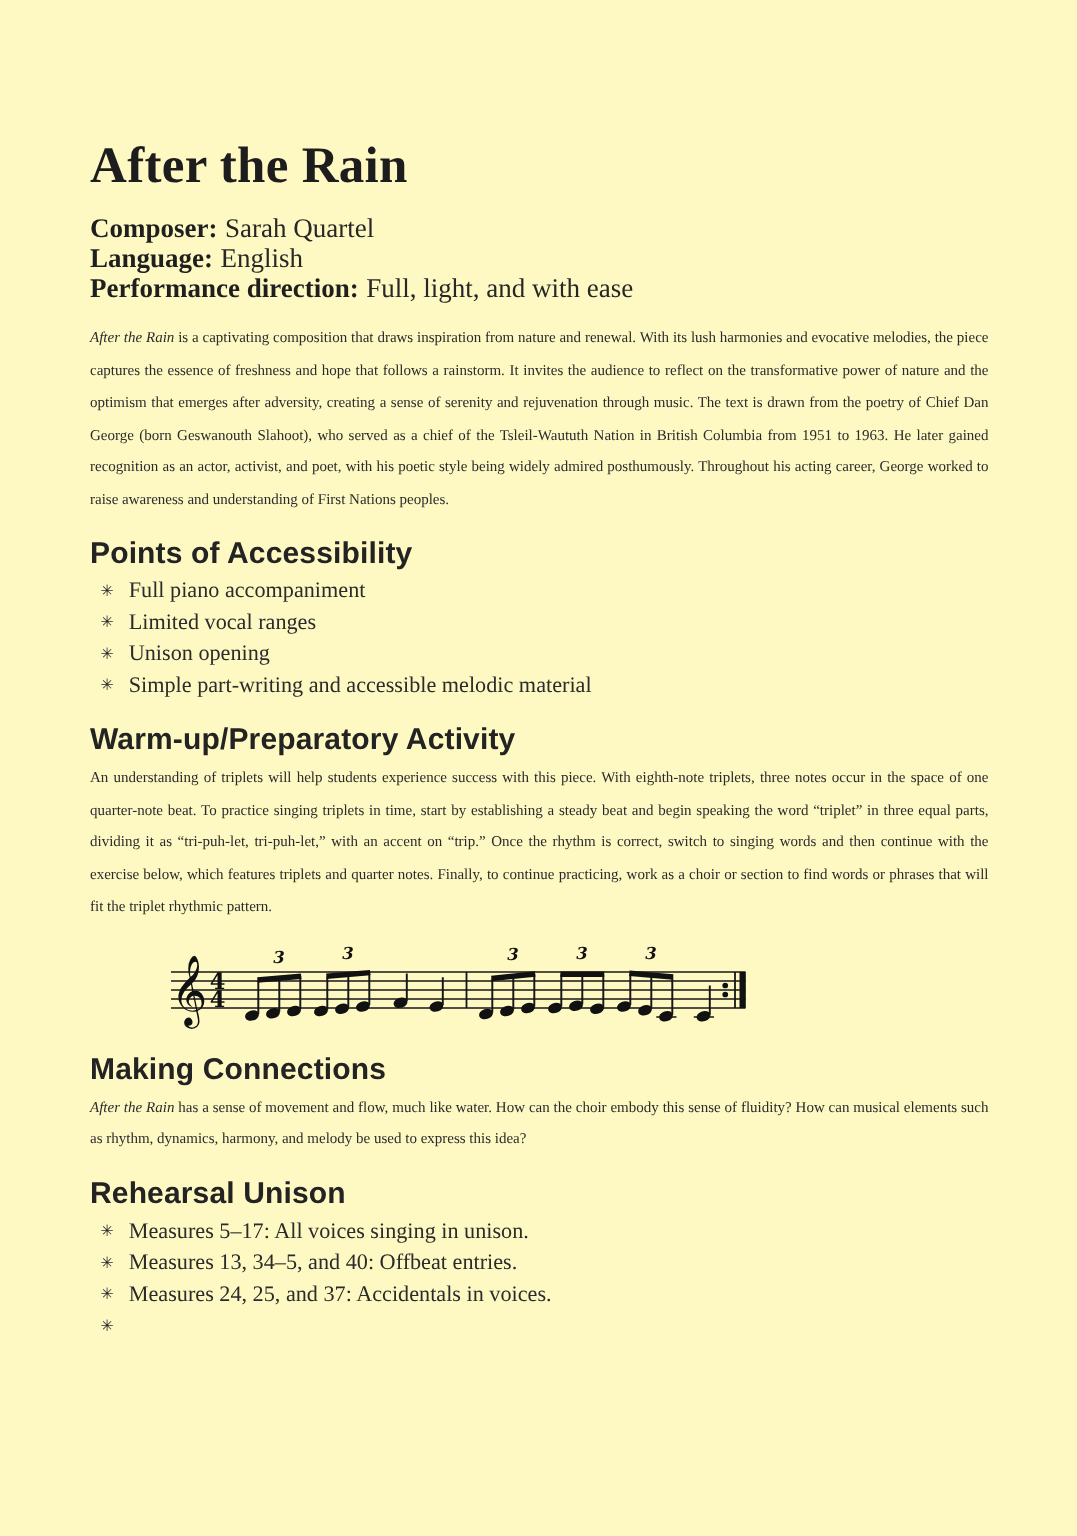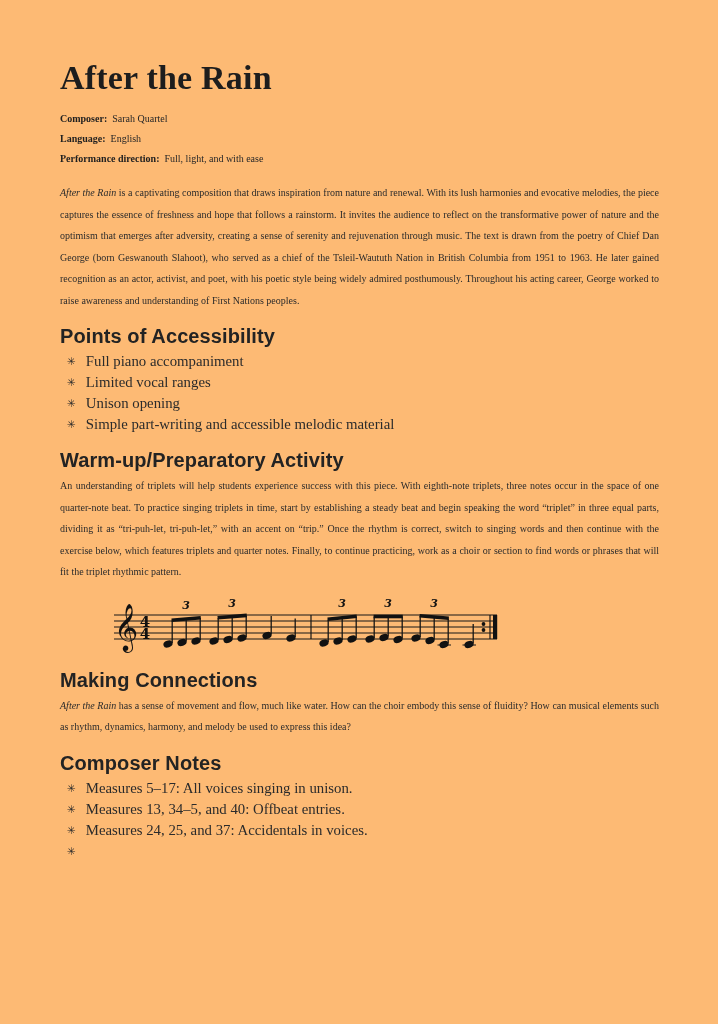--- a/index.html
+++ b/index.html
@@ -1,37 +1,37 @@
 <!DOCTYPE html>
 <html><head>
 <meta charset="utf-8">
 <style>
   html,body{margin:0;padding:0;background:#ffffff;}
   .page{
     position:relative;
     width:718px;height:1024px;
     box-sizing:border-box;
-    padding:59px 59px 0 60px;
-    background:#fdba74;
+    padding:92px 59px 0 60px;
+    background:#fef9c3;
     color:#2b2b2b;
     overflow:hidden;
     font-family:"Liberation Serif", serif;
   }
   h1.title{
     font-family:"Liberation Serif", serif;
     font-weight:600;
     font-size:34px;
     line-height:1.1;
     color:#1d1d1d;
     margin:0 0 13px 0;
     letter-spacing:.2px;
   }
   .meta-line{
     margin:0;
-    font-size:10px;
+    font-size:18px;
     line-height:20px;
     color:#272727;
   }
   .meta-line strong{font-weight:700;margin-right:5px;color:#1f1f1f;}
   p.body{
     font-size:10px;
     line-height:21.5px;
     text-align:justify;
     margin:13px 0 0 0;
     color:#2b2b2b;
@@ -208,21 +208,21 @@
         <circle cx="371.5" cy="39" r="1.9" fill="#111"></circle>
         <line class="bar" x1="378" y1="24" x2="378" y2="48"></line>
         <rect x="381" y="24" width="4.2" height="24" fill="#111"></rect>
       </g>
     </svg>
   </div>
 
   <h2 class="section">Making Connections</h2>
   <p class="body" style="margin-top:4px;"><em>After the Rain</em><span> has a sense of movement and flow, much like water. How can the choir embody this sense of fluidity? How can musical elements such as rhythm, dynamics, harmony, and melody be used to express this idea?</span></p>
 
-  <h2 class="section">Composer Notes</h2>
+  <h2 class="section">Rehearsal Unison</h2>
   <ul class="bullets">
     <li>
         <span class="bul">✳</span>
         <span>Measures 5–17: All voices singing in unison.</span>
       </li>
     <li>
         <span class="bul">✳</span>
         <span>Measures 13, 34–5, and 40: Offbeat entries.</span>
       </li>
     <li>

